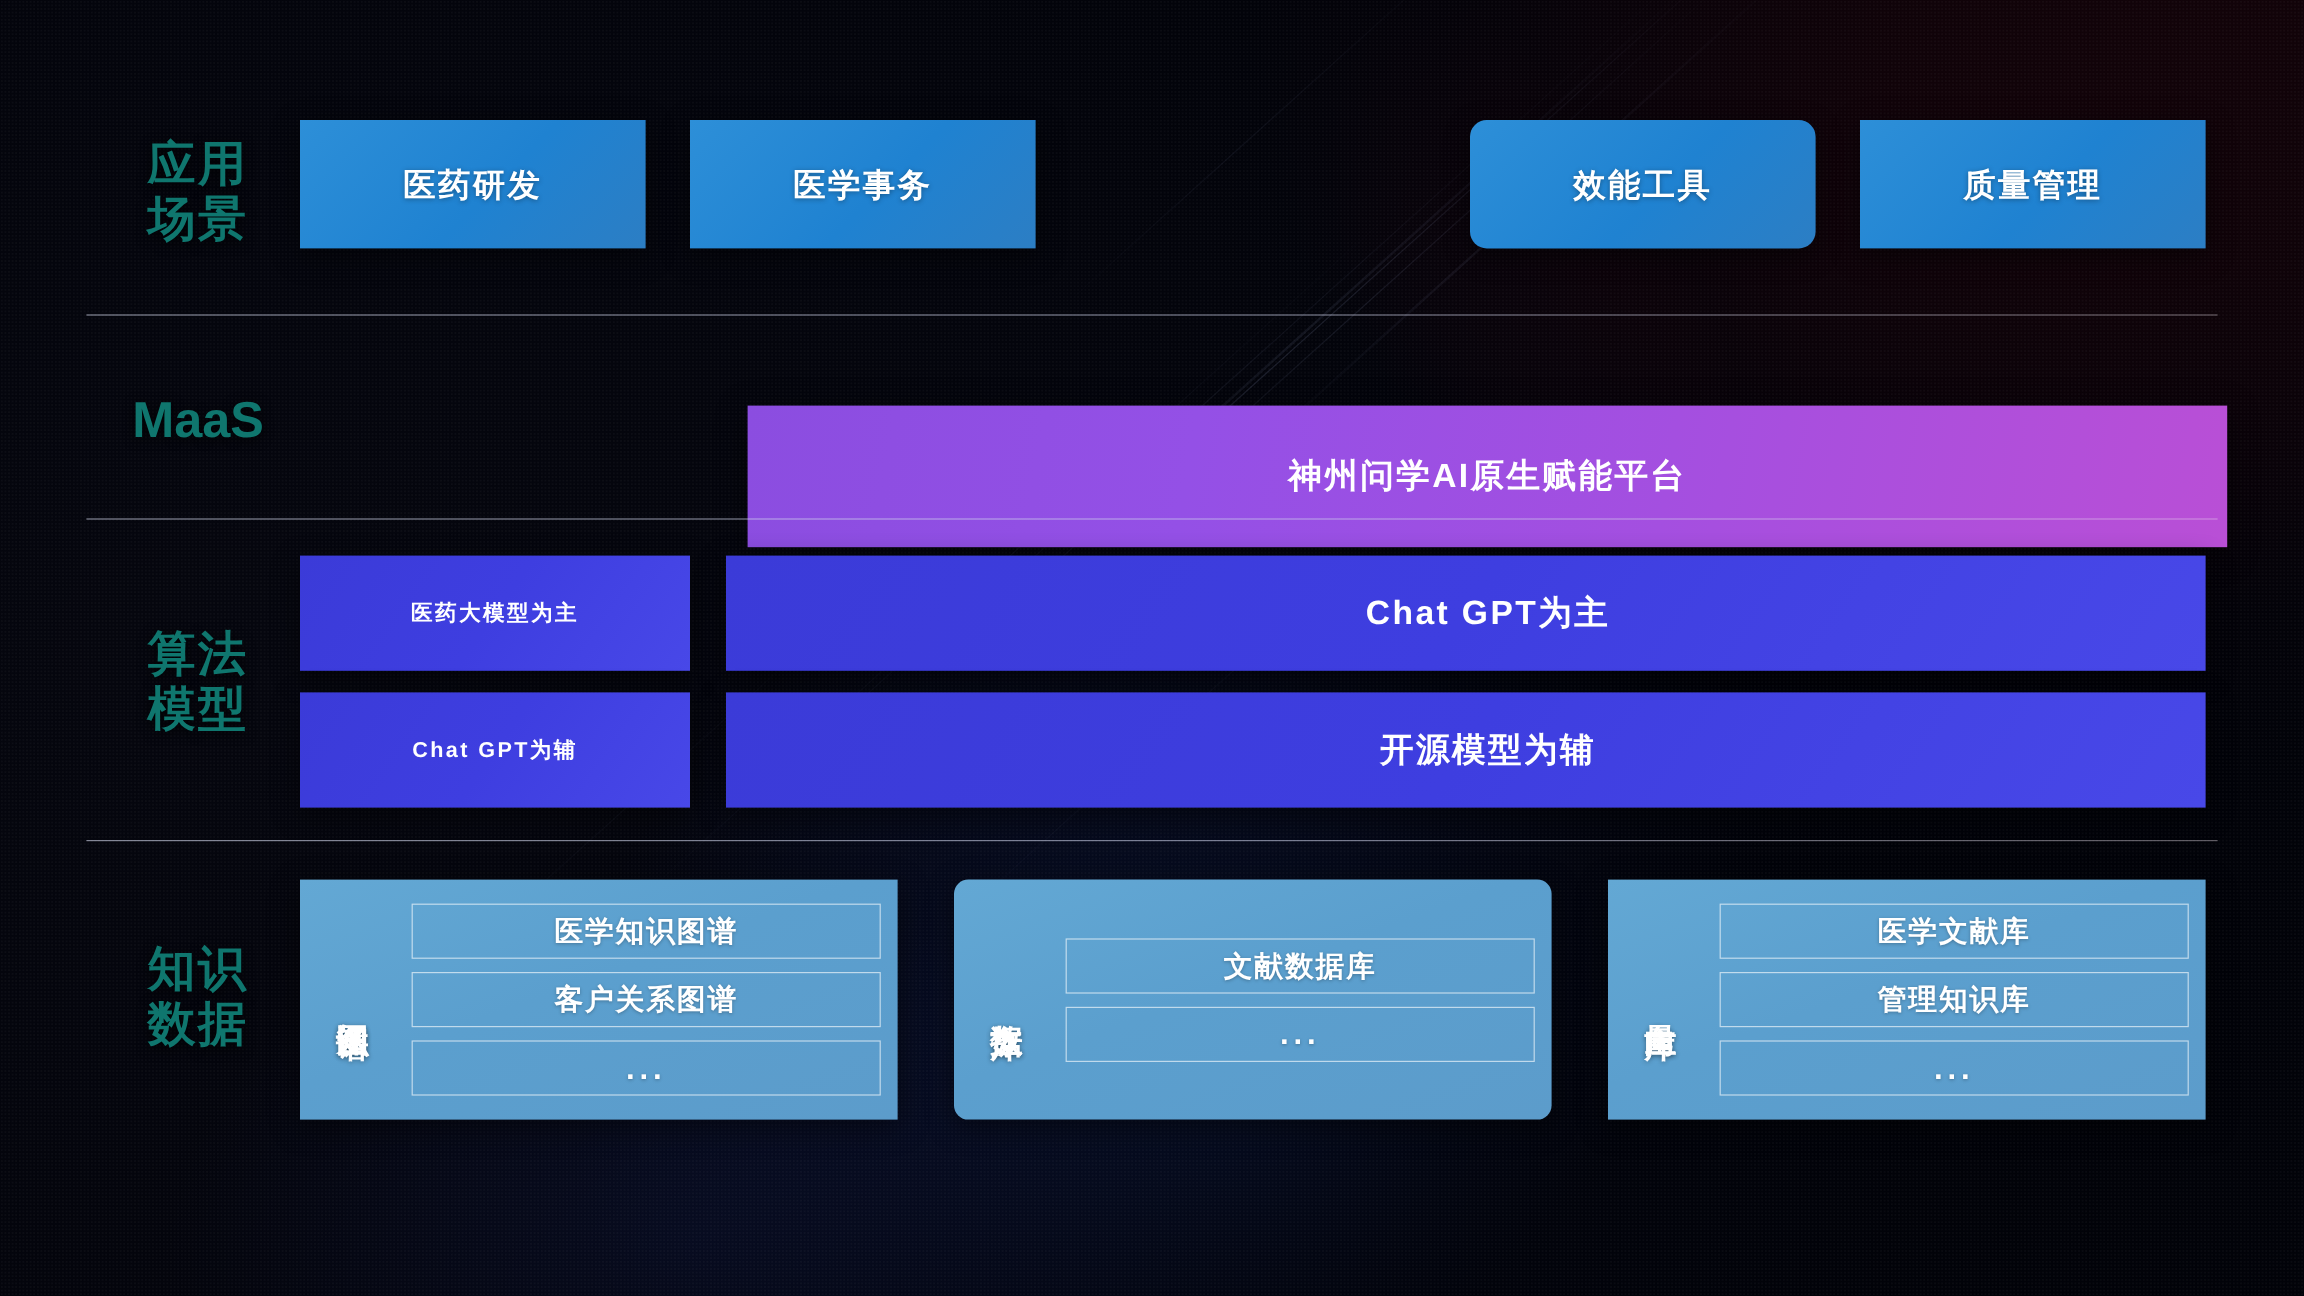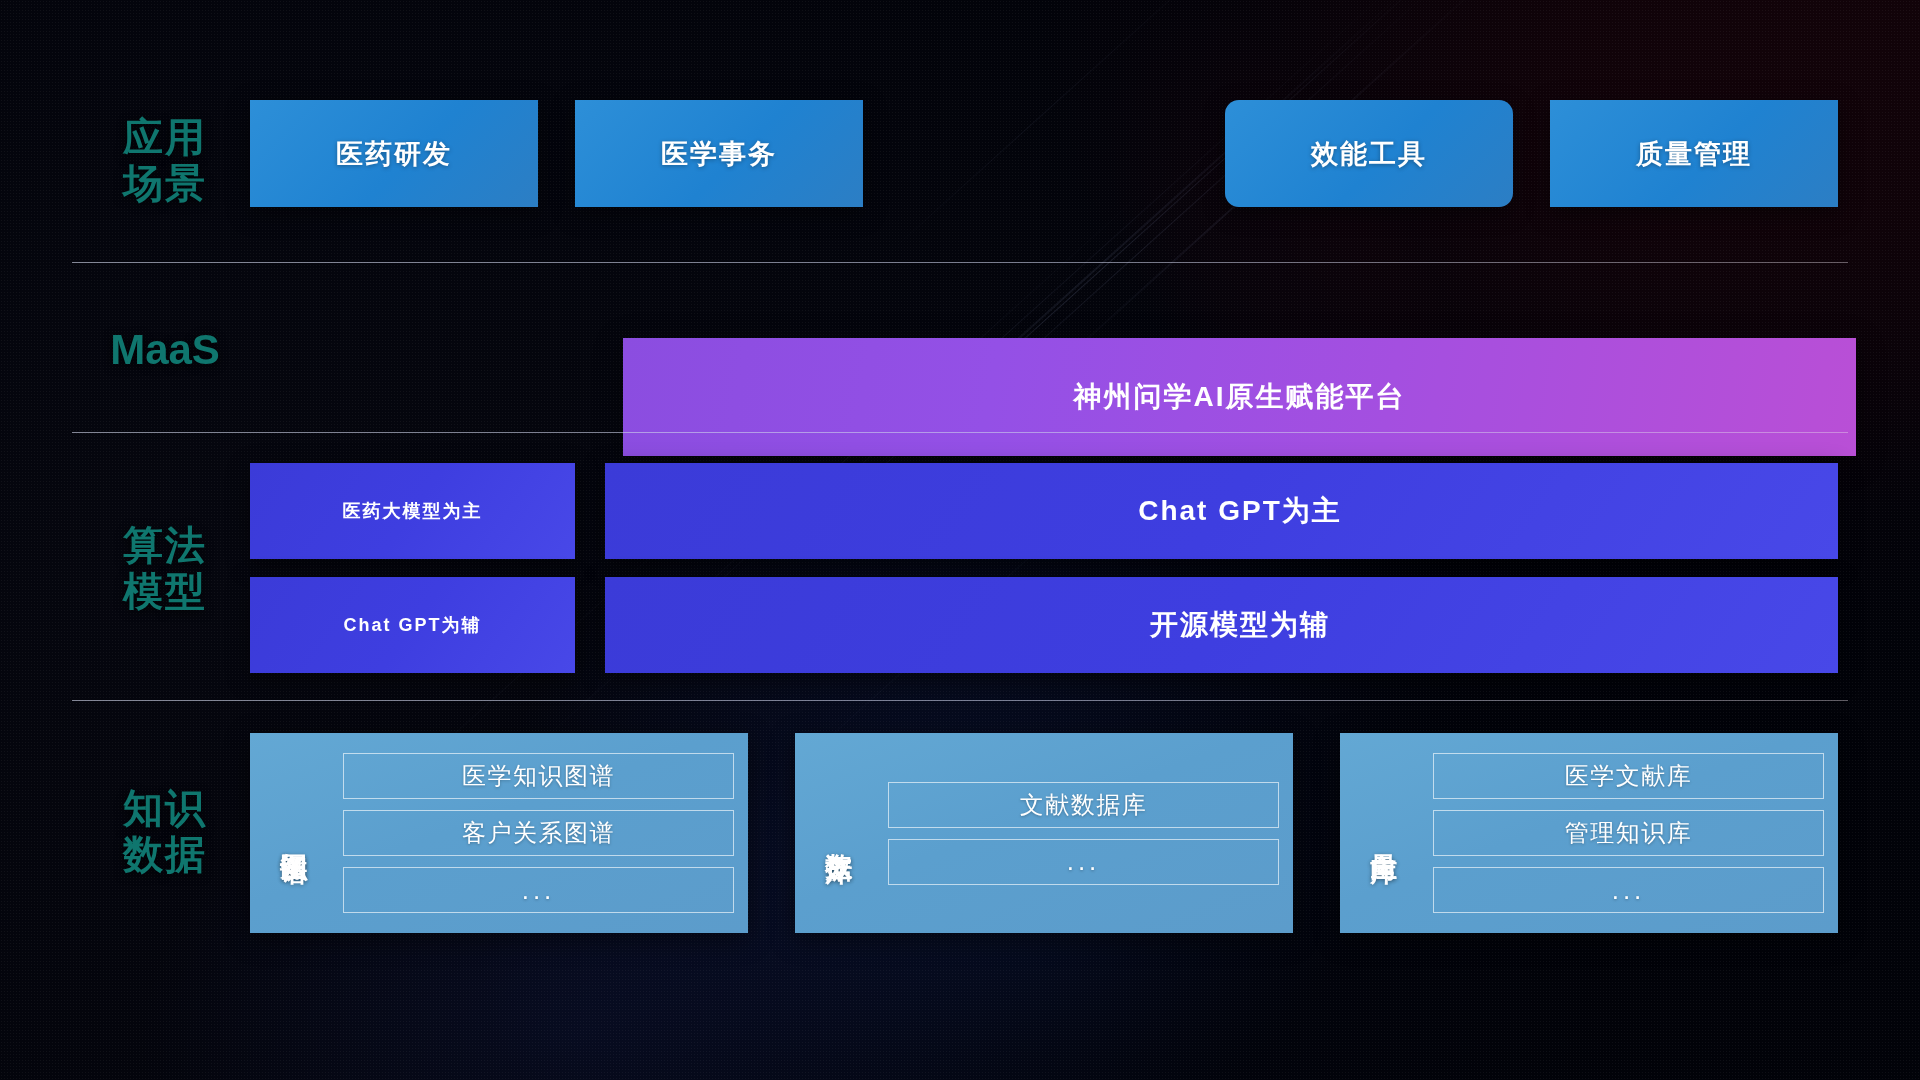--- a/index.html
+++ b/index.html
@@ -114,21 +114,21 @@
     writing-mode:vertical-rl; text-orientation:upright;
     letter-spacing:1px; margin-right:8px;
     text-shadow:0 1px 4px rgba(0,0,0,.3);
     display:flex; align-items:center; justify-content:center;
     height:100%;
   }
   .kcard .kitems{ flex:1; display:flex; flex-direction:column; justify-content:center; gap:11px; height:100%; }
   .kitem{
     height:46px; border:1px solid rgba(255,255,255,.62);
     display:flex; align-items:center; justify-content:center;
-    color:#ffffff; font-size:24px; font-weight:400; letter-spacing:1.5px;
+    color:#ffffff; font-size:24px; font-weight:700; letter-spacing:1.5px;
     text-shadow:0 1px 3px rgba(0,0,0,.28);
     margin-left:11px;
   }
   .kitem.dots{ font-size:26px; letter-spacing:4px; }
 </style>
 </head>
 <body>
 
 <div id="bg">
   <div class="bglayer bg-red"></div>
@@ -216,21 +216,21 @@
 
   <div class="kcard" style="left:250px;width:498px;">
     <div class="ktitle">知识图谱</div>
     <div class="kitems">
       <div class="kitem">医学知识图谱</div>
       <div class="kitem">客户关系图谱</div>
       <div class="kitem dots">...</div>
     </div>
   </div>
 
-  <div class="kcard" style="left:795px;width:498px;">
+  <div class="kcard" style="left:795px;width:498px;border-radius:12px;">
     <div class="ktitle">数据库</div>
     <div class="kitems">
       <div class="kitem">文献数据库</div>
       <div class="kitem dots">...</div>
     </div>
   </div>
 
   <div class="kcard" style="left:1340px;width:498px;">
     <div class="ktitle">向量库</div>
     <div class="kitems">

